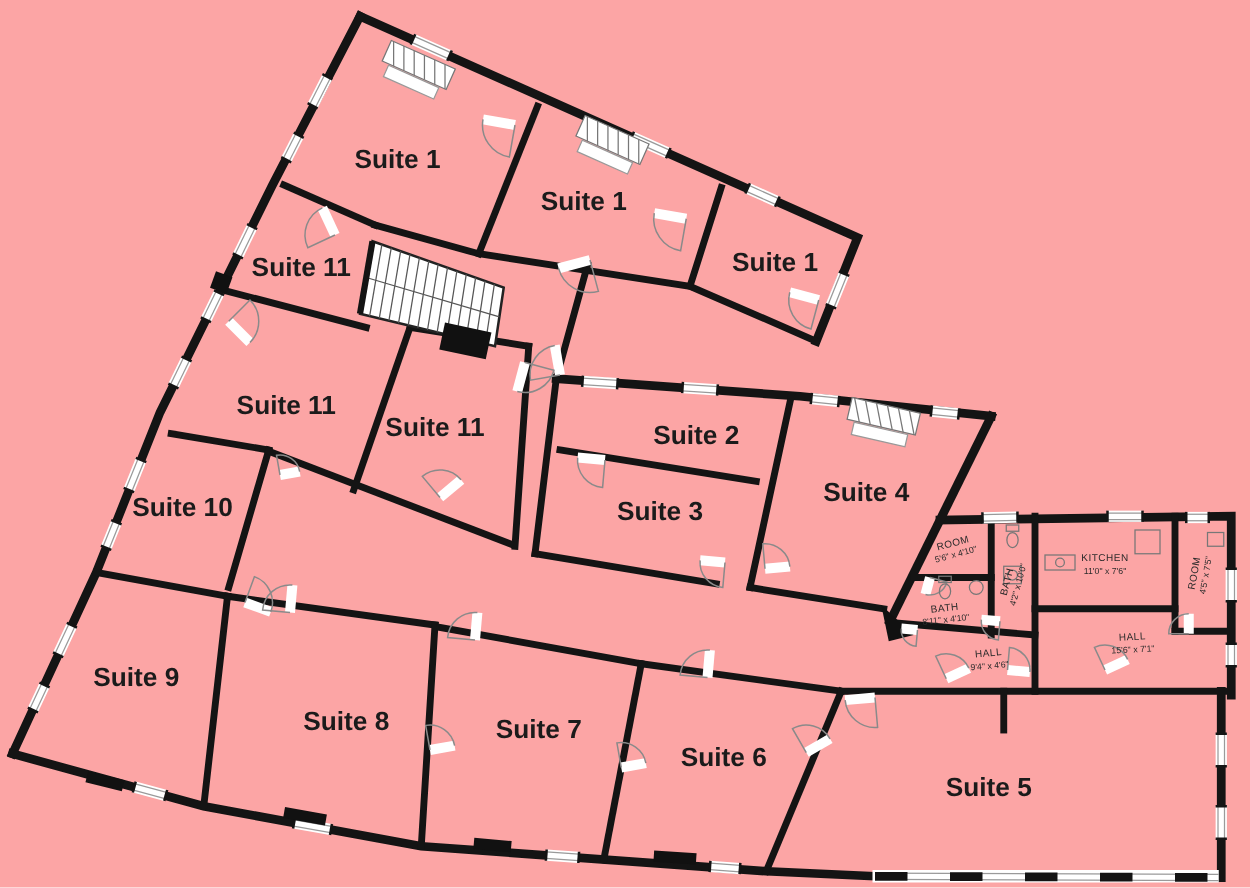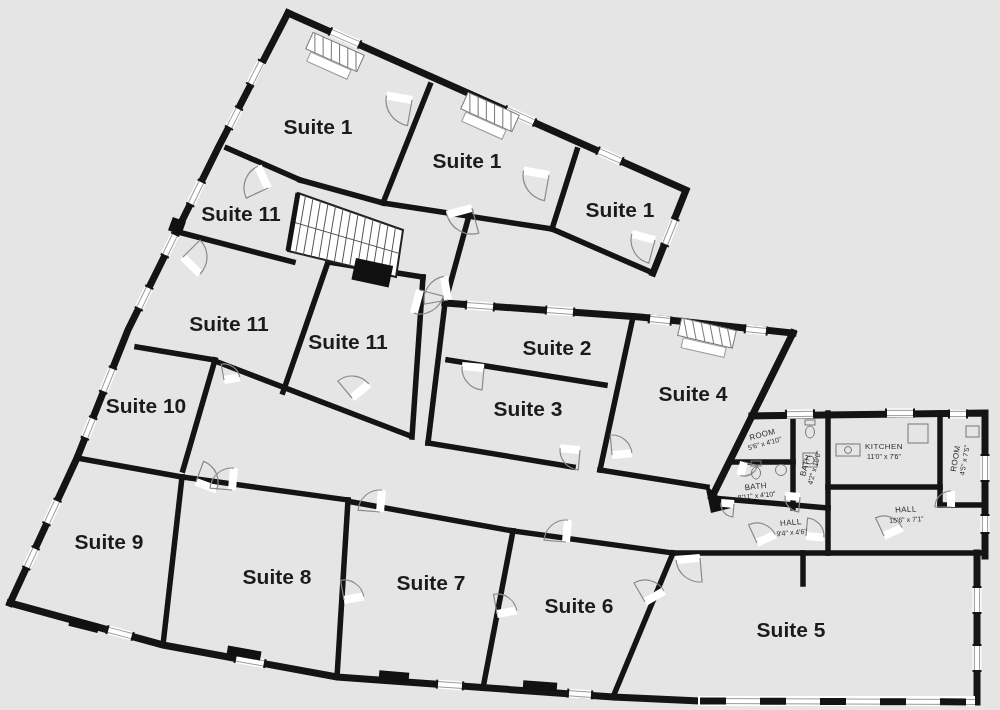--- a/index.html
+++ b/index.html
@@ -1,16 +1,16 @@
 <!DOCTYPE html>
 <html><head>
 <meta charset="utf-8">
 <style>
   html,body{margin:0;padding:0;background:#fff;}
-  .canvas{position:relative;width:1000px;height:710px;background:#e5e5e5;overflow:hidden;}
+  .canvas{position:relative;width:1000px;height:710px;background:#fca5a5;overflow:hidden;}
   svg{display:block;}
   .suite{font-family:"Liberation Sans",sans-serif;font-weight:bold;font-size:21px;fill:#1b1b1b;text-anchor:middle;}
   .rm-n{font-family:"Liberation Sans",sans-serif;font-size:8px;fill:#2b2b2b;text-anchor:middle;letter-spacing:.4px;}
   .rm-d{font-family:"Liberation Sans",sans-serif;font-size:7px;fill:#2b2b2b;text-anchor:middle;}
 </style>
 </head>
 <body>
 
 <div class="canvas">
 <svg id="plan-svg" width="1000" height="710" viewBox="0 0 1000 710">

